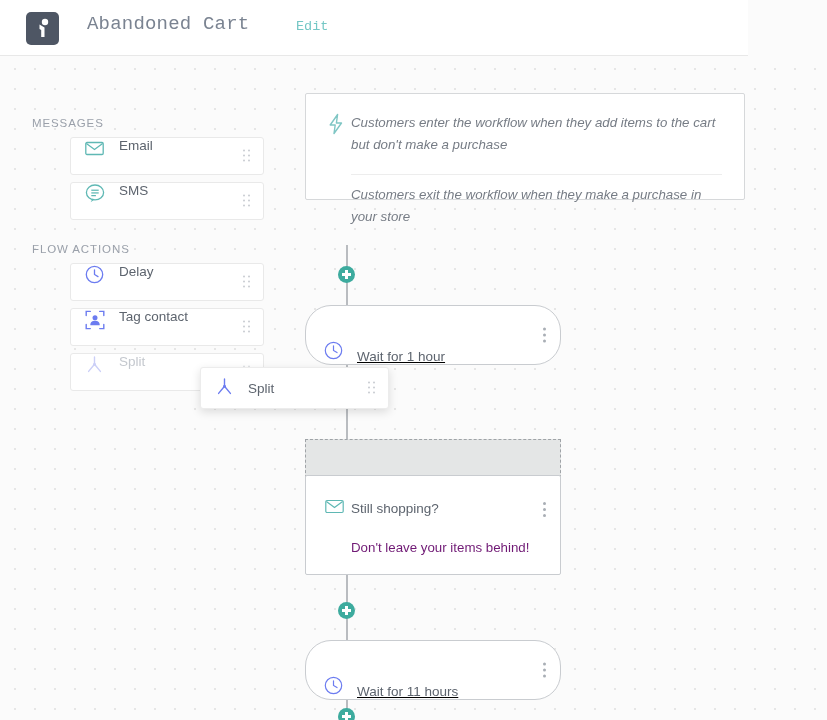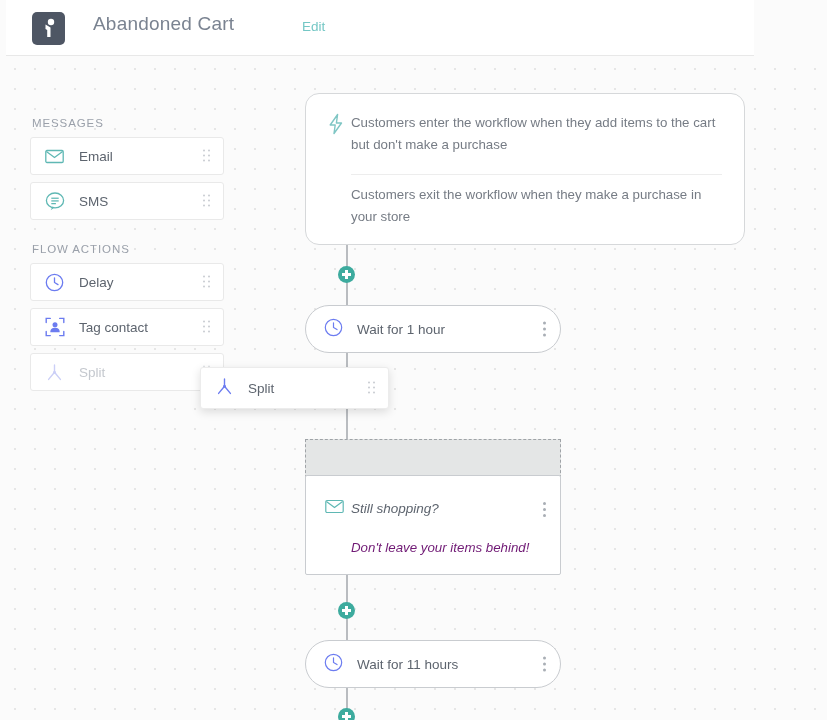--- a/index.html
+++ b/index.html
@@ -15,26 +15,27 @@
   #app {
     position: relative;
     width: 827px;
     height: 720px;
     background: #fbfbfb;
   }
 
   
   #header {
     position: absolute;
-    top: 0; left: 6px;
+    top: 0; left: 0;
     width: 748px;
     height: 56px;
     background: #ffffff;
     border-bottom: 1px solid #e8e8e8;
     z-index: 40;
+    font-family: Liberation Mono, monospace;
   }
   #logo {
     position: absolute;
     left: 26px; top: 12px;
     width: 33px; height: 33px;
     background: #4e5664;
     border-radius: 5px;
   }
   #logo svg { display: block; }
   #page-title {
@@ -98,24 +99,25 @@
     margin: 23px 0 8px 2px;
   }
 
   .palette-item {
     position: relative;
     width: 194px; height: 38px;
     background: #fff;
     border: 1px solid #e9e9e9;
     border-radius: 3px;
     display: flex;
-    align-items: center;
+    align-items: flex-start;
     padding-left: 13px;
     margin-bottom: 7px;
     cursor: grab;
+    margin-left: 40px;
   }
   .palette-item .pi-icon {
     width: 21px; height: 21px;
     display: flex; align-items: center; justify-content: center;
     flex: 0 0 auto;
   }
   .palette-item .pi-label {
     font-size: 13.5px;
     color: #5d646e;
     margin-left: 14px;
@@ -183,25 +185,26 @@
     content: "";
     position: absolute;
     background: #fff;
   }
   .plus-btn::before { width: 9px; height: 2.2px; }
   .plus-btn::after  { width: 2.2px; height: 9px; }
 
   .trigger-card {
     position: absolute;
     left: 305px; top: 37px;
-    width: 440px; height: 152px;
+    width: 440px; height: 107px;
     background: #fff;
     border: 1px solid #d6d8da;
-    border-radius: 14px;
+    border-radius: 2px;
     z-index: 5;
+    font-style: italic;
   }
   .trigger-icon {
     position: absolute; left: 19px; top: 19px;
     width: 22px; height: 22px;
   }
   .trigger-text {
     position: absolute;
     left: 45px; right: 22px; top: 18px;
     font-size: 13.3px;
     line-height: 22px;
@@ -216,29 +219,30 @@
     position: absolute;
     left: 45px; right: 22px; top: 90px;
     font-size: 13.3px;
     line-height: 22px;
     color: #767c85;
   }
 
   .pill-node {
     position: absolute;
     left: 305px;
-    width: 256px; height: 48px;
+    width: 256px; height: 60px;
     background: #fff;
     border: 1px solid #c9ccd0;
     border-radius: 26px;
     display: flex;
-    align-items: center;
+    align-items: flex-end;
     padding-left: 18px;
     z-index: 5;
     cursor: pointer;
+    text-decoration: underline;
   }
   .pill-node .node-label {
     font-size: 13.5px;
     color: #5d646e;
     margin-left: 14px;
     white-space: nowrap;
   }
 
   .box-node {
     position: absolute;
@@ -454,21 +458,21 @@
         <span class="node-label">Wait for 1 hour</span>
         <span class="kebab">
             <i></i>
             <i></i>
             <i></i>
           </span>
       </div>
 
       <div id="drop-zone"></div>
 
-      <div class="box-node" style="top:419px;font-style:italic;">
+      <div class="box-node" style="top:419px;">
         <span class="bn-icon">
           <svg width="19" height="15" viewBox="0 0 19 15">
             <rect x="0.8" y="1.5" width="17.4" height="12" rx="1.2" fill="none" stroke="#5fb8b4" stroke-width="1.2"></rect>
             <path d="M1.4 2.4 L9.5 8.5 L17.6 2.4" fill="none" stroke="#5fb8b4" stroke-width="1.2"></path>
           </svg>
         </span>
         <div class="bn-title">Still shopping?</div>
         <div class="bn-sub">Don't leave your items behind!</div>
         <span class="kebab">
             <i></i>

